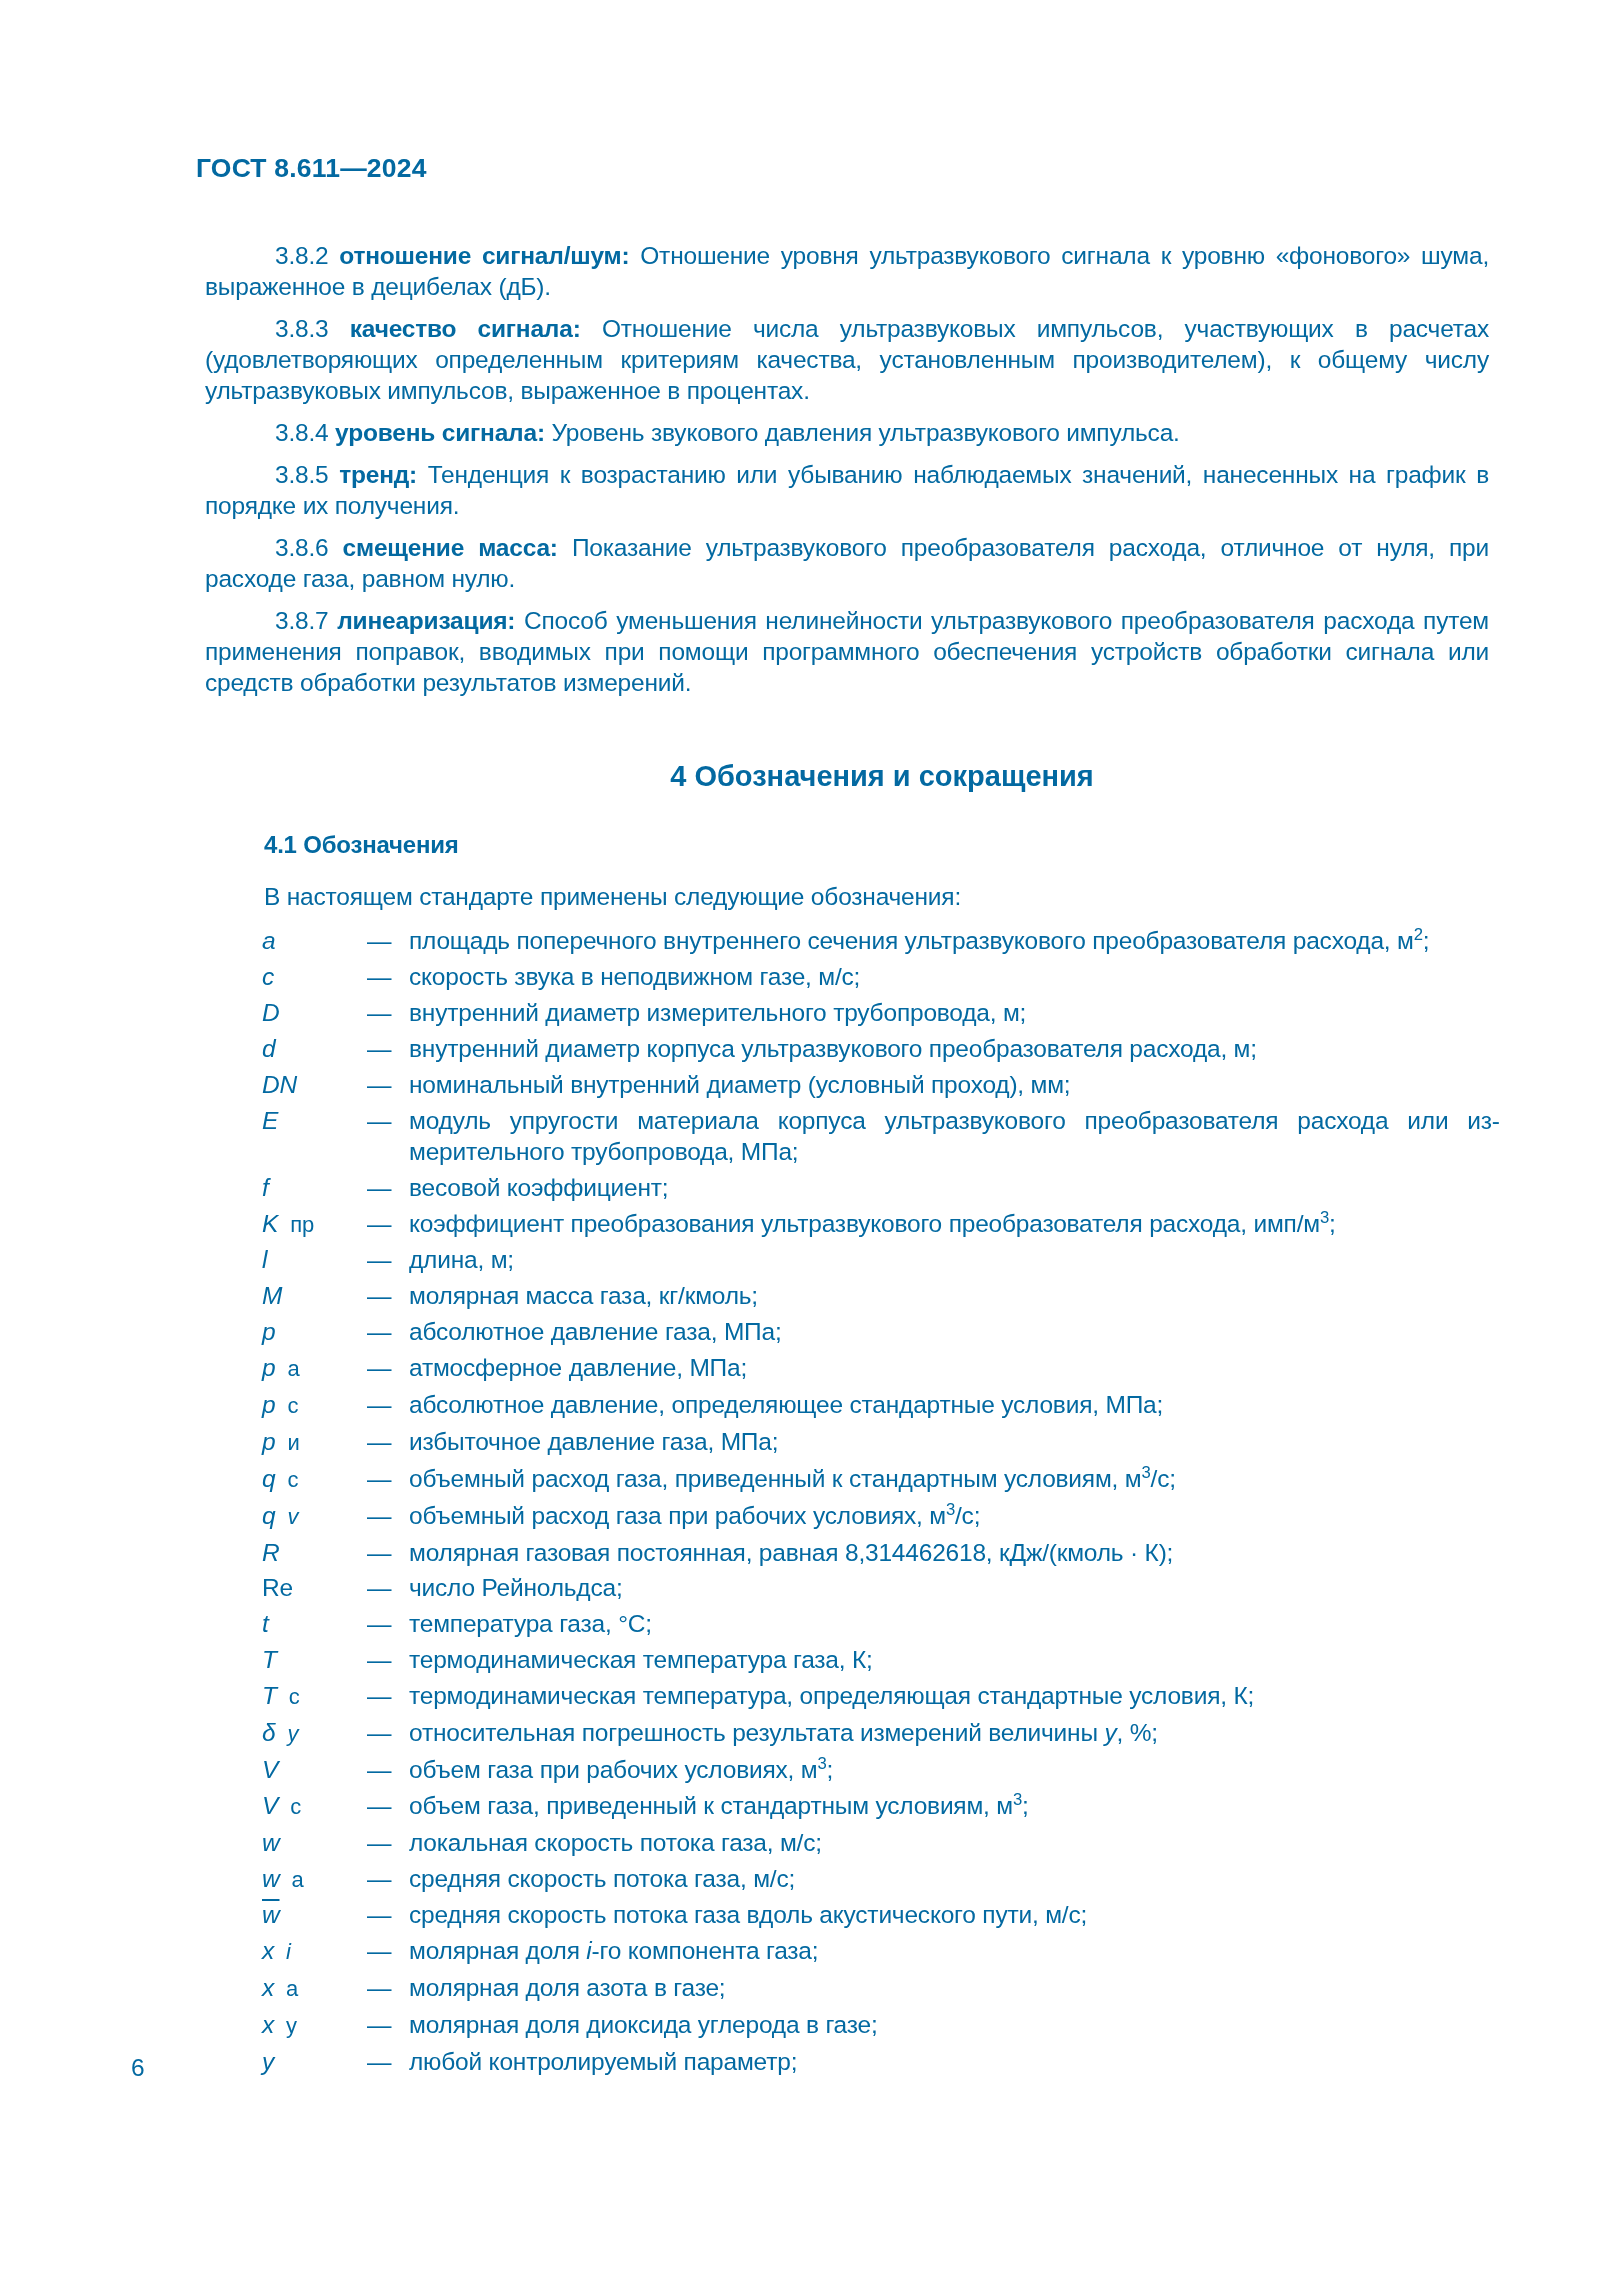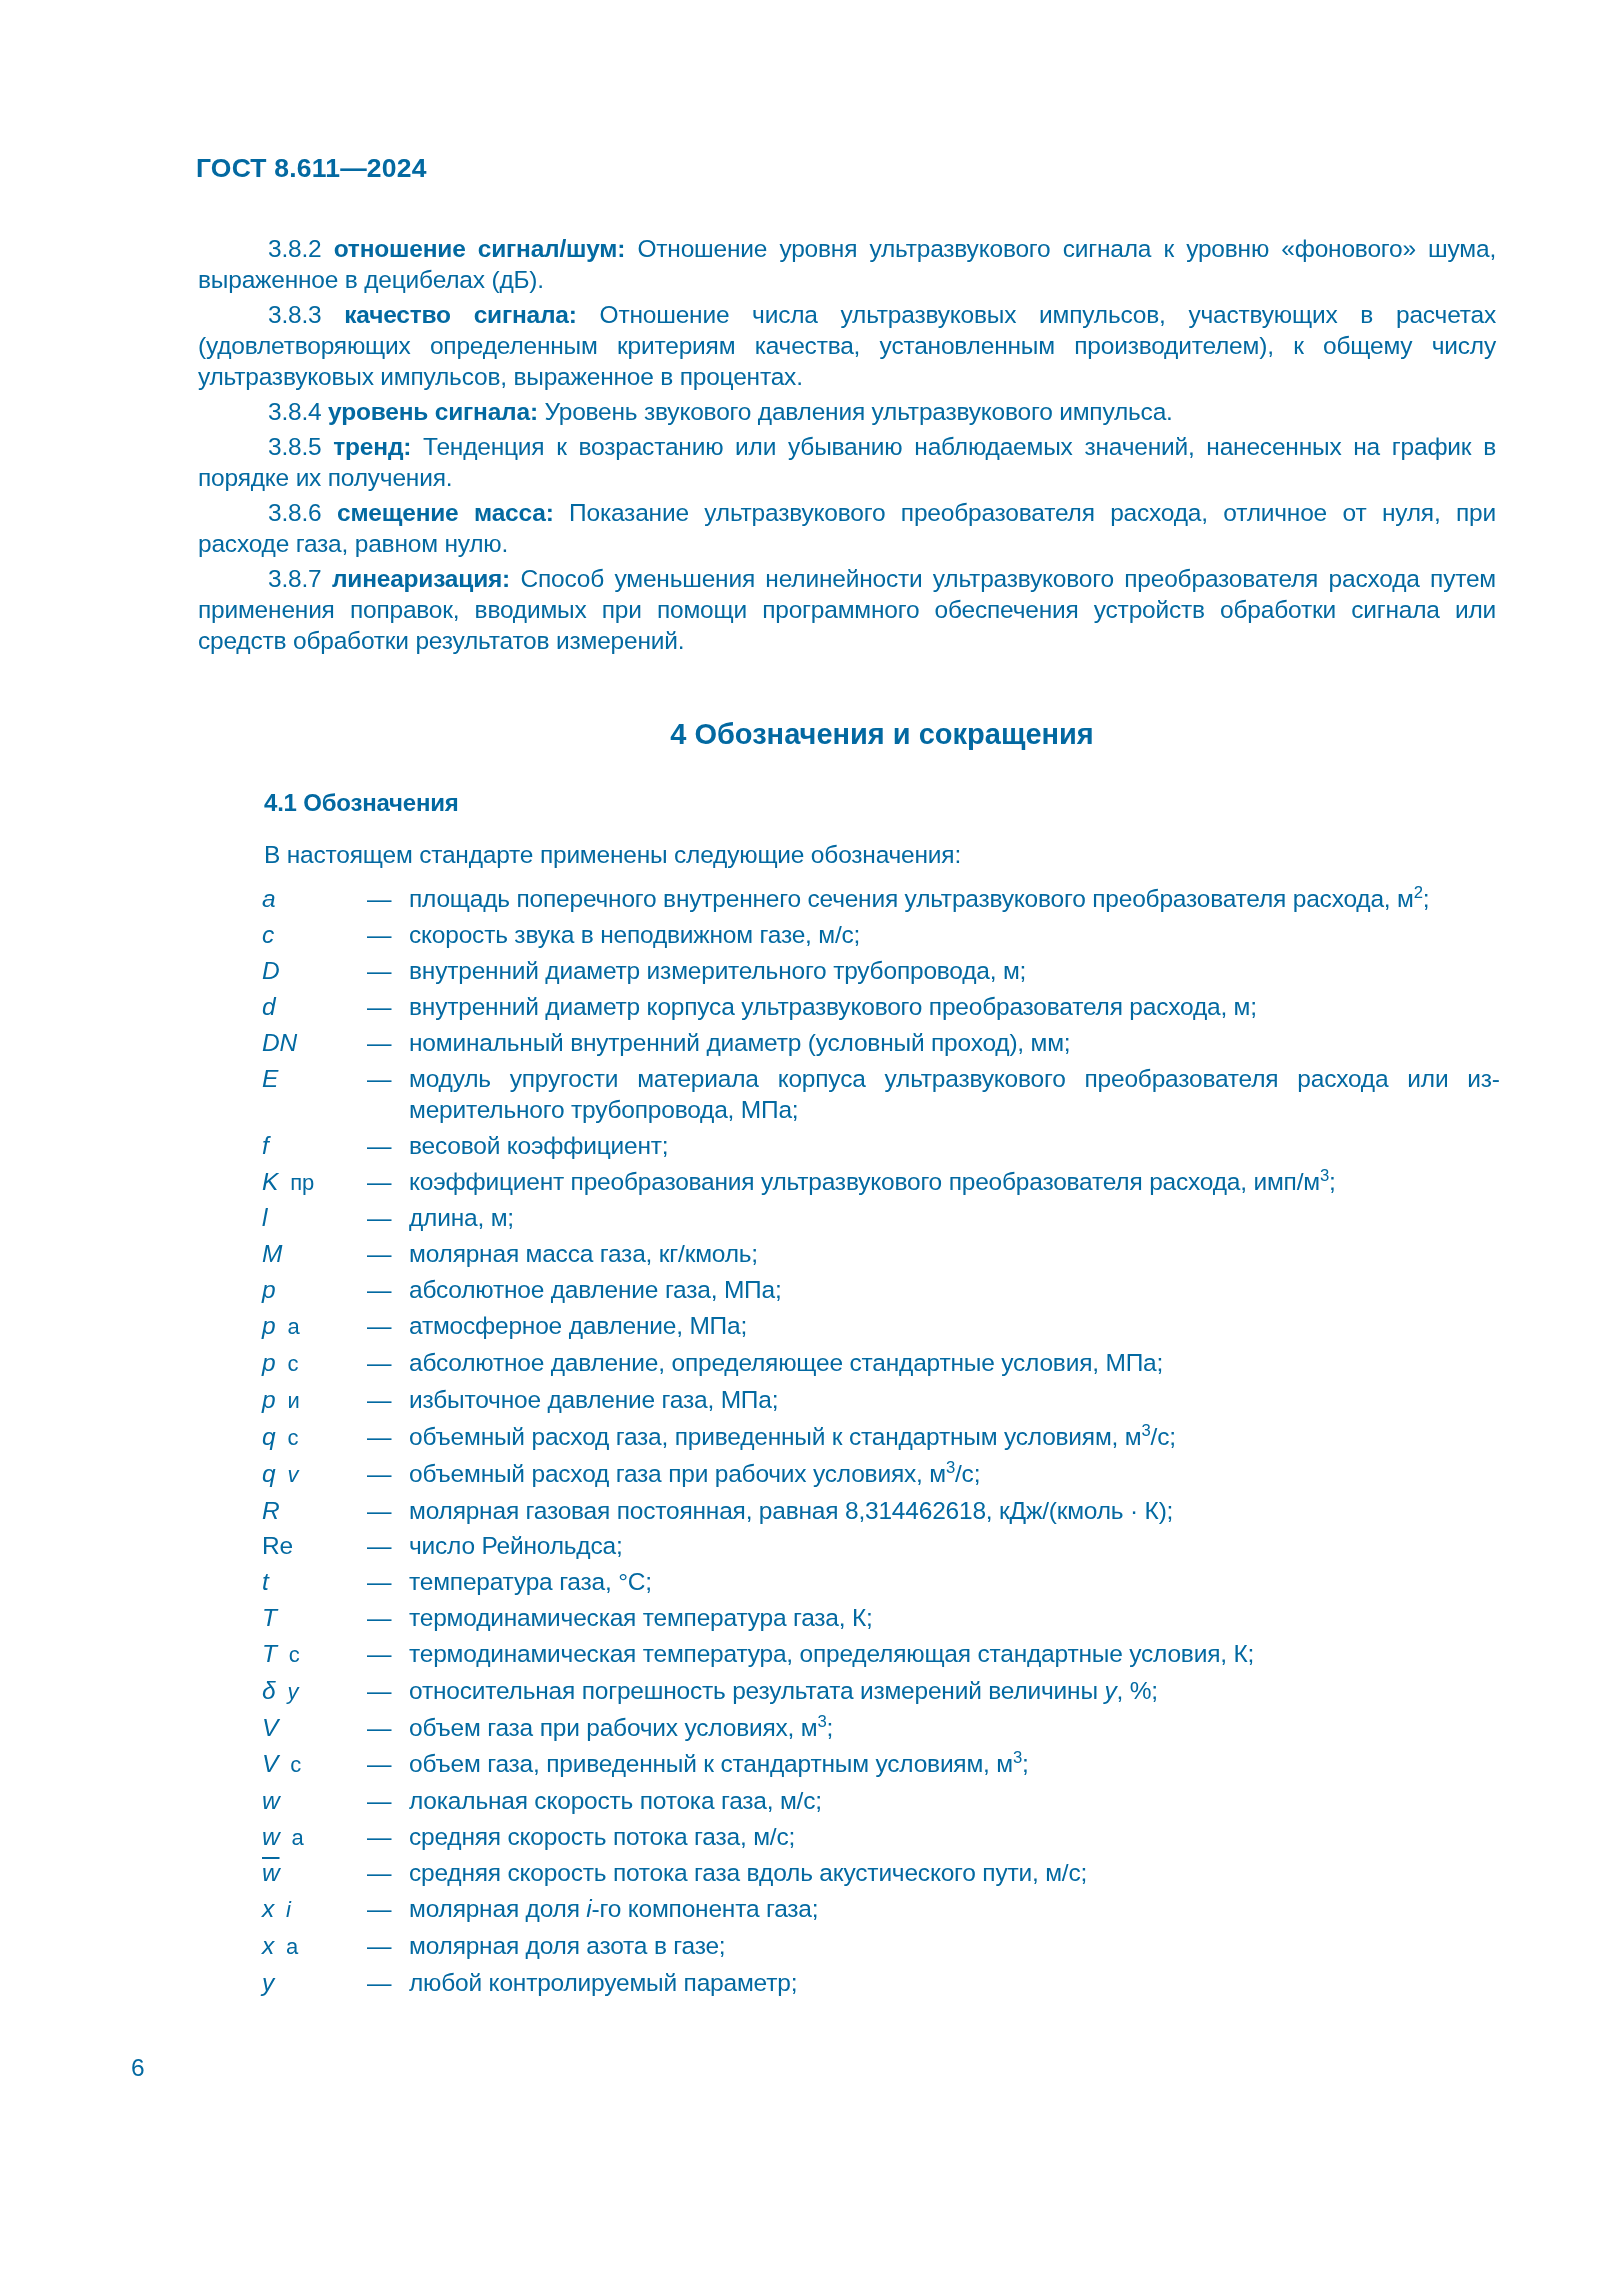--- a/index.html
+++ b/index.html
@@ -10,21 +10,21 @@
   }
   .running-header{
     position:absolute;left:196px;top:153px;
     font-size:26.5px;font-weight:bold;letter-spacing:0.2px;
   }
   .content{
     position:absolute;left:194px;top:229px;width:1306px;
     font-size:24.5px;line-height:31px;letter-spacing:-0.2px;
     text-align:justify;
   }
-  .term-para{margin:4px;text-indent:70px;}
+  .term-para{margin:11px;text-indent:70px;}
   .term-para b{font-weight:bold;}
   h1.section{
     font-size:29px;line-height:36px;font-weight:bold;
     margin:60px 0 0 70px;text-align:center;letter-spacing:0;
   }
   h2.subsection{
     font-size:24px;line-height:30px;font-weight:bold;
     margin:36px 0 12px 70px;text-align:left;
   }
   .intro{margin:20.6px 0 0;text-indent:70px;text-align:left;}
@@ -175,20 +175,24 @@
         </div>
         <div class="sym-row">
           <span class="sym"><span class="it">x</span><span class="sb it">i</span></span>
           <span class="def"><span class="dash">—</span>молярная доля <i>i</i>-го компонента газа;</span>
         </div>
         <div class="sym-row">
           <span class="sym"><span class="it">x</span><span class="sb">а</span></span>
           <span class="def"><span class="dash">—</span>молярная доля азота в газе;</span>
         </div>
         <div class="sym-row">
+          <span class="sym"><span class="it">x</span><span class="sb">у</span></span>
+          <span class="def"><span class="dash">—</span>молярная доля диоксида углерода в газе;</span>
+        </div>
+        <div class="sym-row">
           <span class="sym"><span class="it">y</span></span>
           <span class="def"><span class="dash">—</span>любой контролируемый параметр;</span>
         </div>
       </div>
   </div>
 
   <div class="page-number">6</div>
 </div>
 
 

